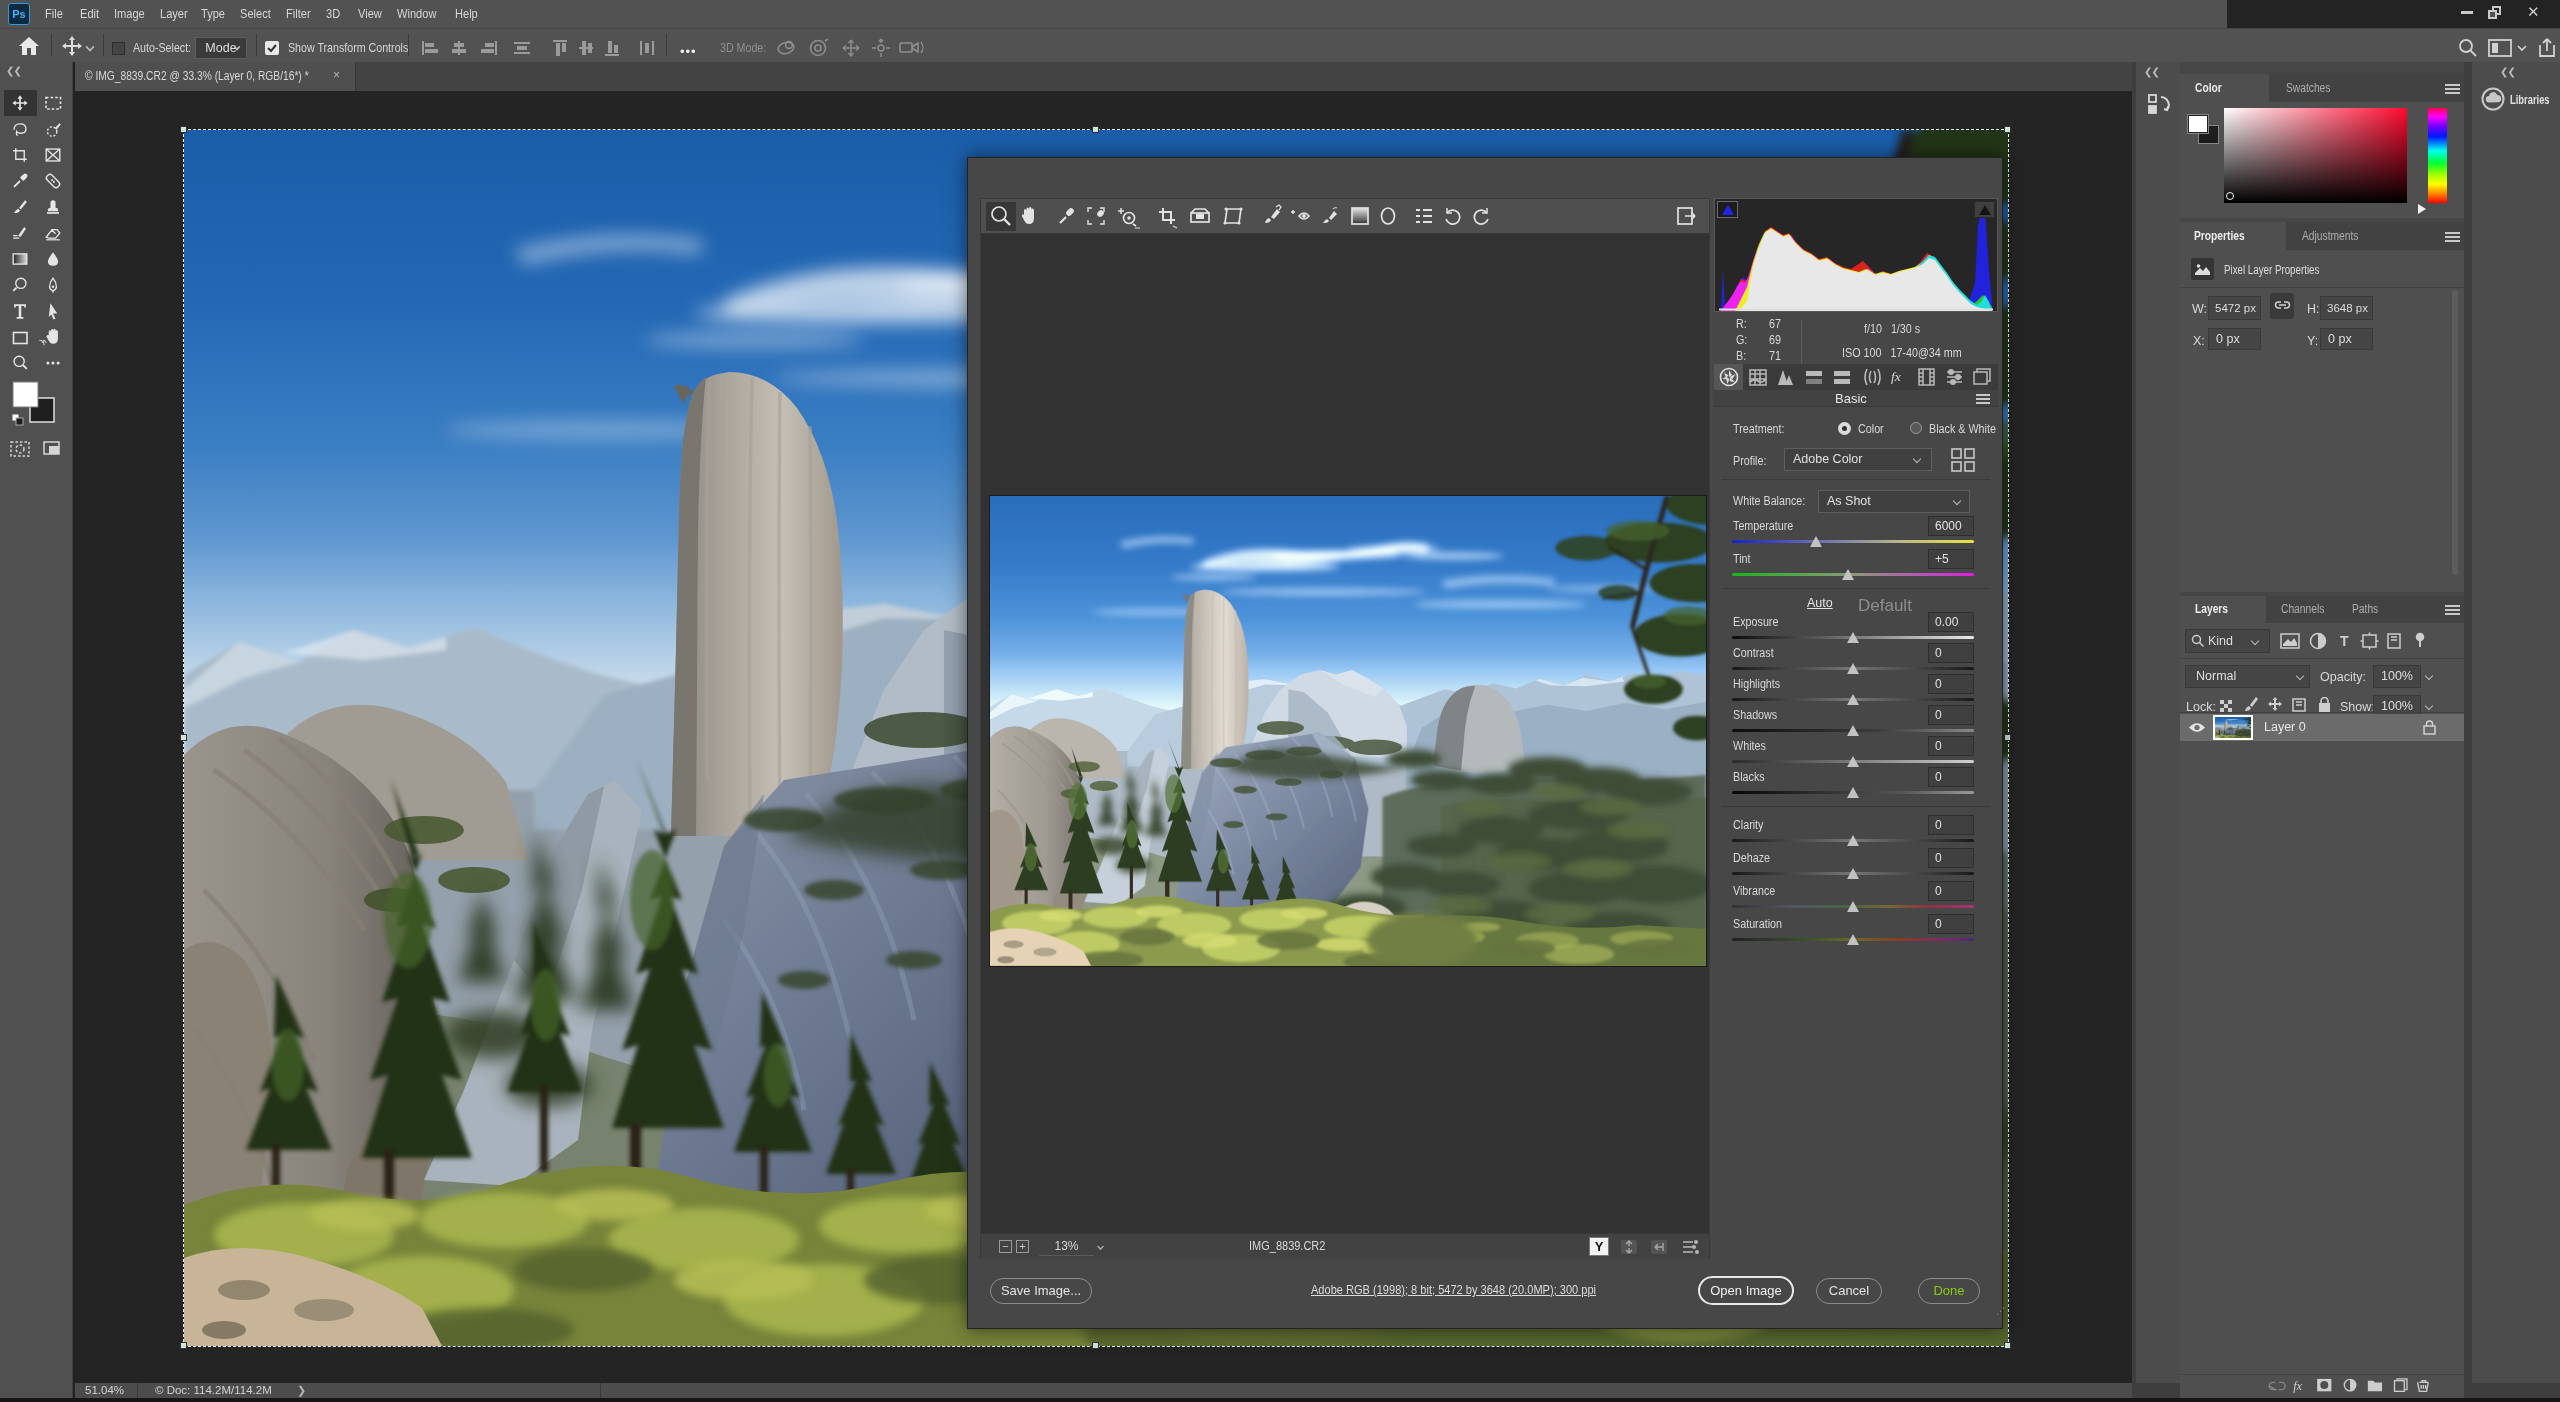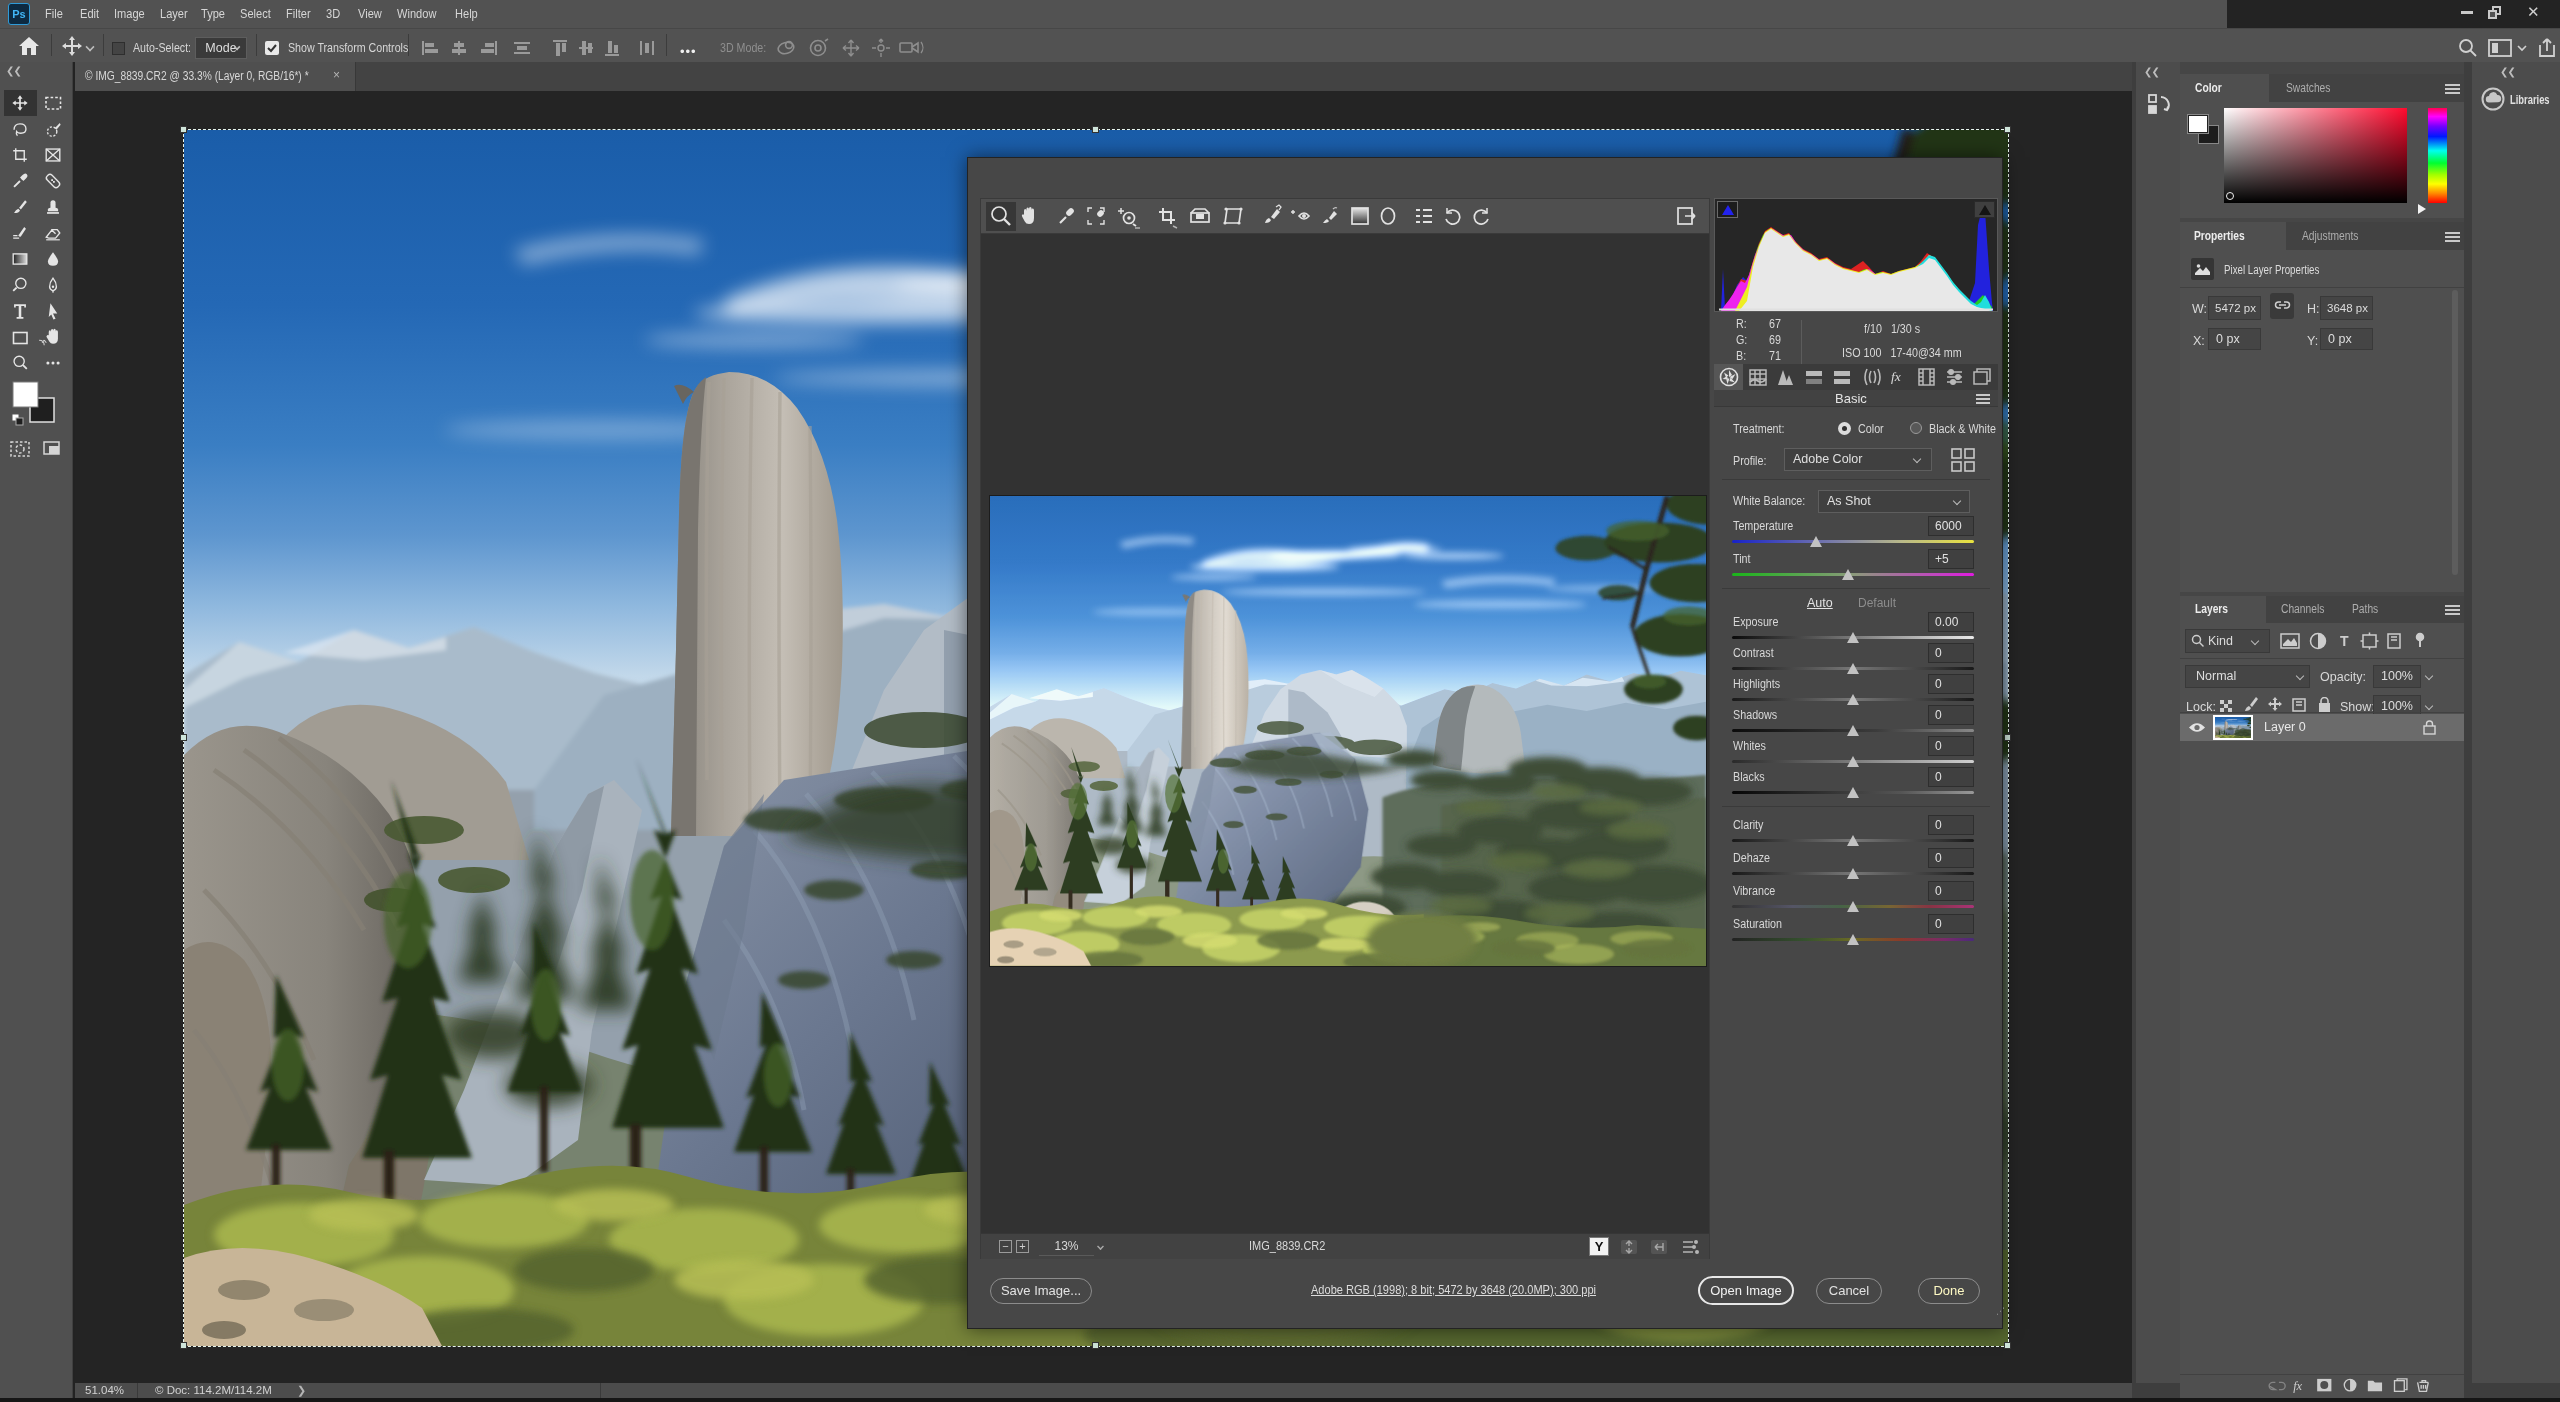--- a/index.html
+++ b/index.html
@@ -712,21 +712,21 @@
     <div class="a lbl" style="left:19px;top:321px">Temperature</div>
     <div class="a val" style="left:214px;top:318px">6000</div>
     <div class="a track" style="top:342px;background:linear-gradient(to right,#1722c8,#6a6db0 35%,#b9b98a 70%,#e8e23e)"></div>
     <div class="a thumb" style="left:96px;top:338px"></div>
     <div class="a lbl" style="left:19px;top:354px">Tint</div>
     <div class="a val" style="left:214px;top:351px">+5</div>
     <div class="a track" style="top:375px;background:linear-gradient(to right,#1ab51a,#8a9a7a 50%,#c245c2 85%,#e01ae0)"></div>
     <div class="a thumb" style="left:128px;top:371px"></div>
     <div class="a" style="left:8px;top:390px;width:268px;height:1px;background:#3a3a3a"></div>
     <div class="a" style="left:93px;top:398px;color:#e2e2e2;font-size:12.5px;text-decoration:underline">Auto</div>
-    <div class="a" style="left:144px;top:398px;color:#8d8d8d;font-size:12px">Default</div>
+    <div class="a" style="left:144px;top:398px;color:#8d8d8d;font-size:17px">Default</div>
     <div class="a lbl" style="left:19px;top:417px">Exposure</div>
     <div class="a val" style="left:214px;top:414px">0.00</div>
     <div class="a track" style="top:438px;background:linear-gradient(to right,#0a0a0a,#e8e8e8)"></div>
     <div class="a thumb" style="left:133px;top:434px"></div>
     <div class="a lbl" style="left:19px;top:448px">Contrast</div>
     <div class="a val" style="left:214px;top:445px">0</div>
     <div class="a track" style="top:469px;background:linear-gradient(to right,#191919,#777 50%,#191919)"></div>
     <div class="a thumb" style="left:133px;top:465px"></div>
     <div class="a lbl" style="left:19px;top:479px">Highlights</div>
     <div class="a val" style="left:214px;top:476px">0</div>
@@ -761,21 +761,21 @@
     <div class="a val" style="left:214px;top:716px">0</div>
     <div class="a track" style="top:740px;background:linear-gradient(to right,#222,#35522e 30%,#6a6a25 50%,#8a3a2a 70%,#7a2a6a 88%,#4a2a7a)"></div>
     <div class="a thumb" style="left:133px;top:736px"></div>
   </div>
 
   <div class="a" style="left:12px;top:1108px;width:1012px;height:56px">
     <div class="a" style="left:10px;top:12px;width:102px;height:26px;border:1px solid #8c8c8c;border-radius:13px;color:#e2e2e2;font-size:13px;text-align:center;line-height:24px">Save Image...</div>
     <div class="a" style="left:331px;top:16px;color:#dcdcdc;font-size:13px;text-decoration:underline;transform:scaleX(.85);transform-origin:0 50%">Adobe RGB (1998); 8 bit; 5472 by 3648 (20.0MP); 300 ppi</div>
     <div class="a" style="left:718px;top:10px;width:96px;height:29px;border:2px solid #e8e8e8;border-radius:15px;color:#f0f0f0;font-size:13px;text-align:center;line-height:25px">Open Image</div>
     <div class="a" style="left:836px;top:12px;width:66px;height:26px;border:1px solid #8c8c8c;border-radius:13px;color:#e2e2e2;font-size:13px;text-align:center;line-height:24px">Cancel</div>
-    <div class="a" style="left:938px;top:12px;width:62px;height:26px;border:1px solid #8c8c8c;border-radius:13px;color:#fef9c3;font-size:13px;text-align:center;line-height:24px">Done</div>
+    <div class="a" style="left:938px;top:12px;width:62px;height:26px;border:1px solid #8c8c8c;border-radius:13px;color:#84cc16;font-size:13px;text-align:center;line-height:24px">Done</div>
     <div class="a" style="left:1016px;top:40px;color:#9a9a9a;font-size:9px">⋰</div>
   </div>
 </div>
 
 <svg width="0" height="0" style="position:absolute">
 <defs>
 <symbol id="scene" viewBox="0 0 1824 1216">
 <defs>
 <linearGradient id="skyg" x1="0" y1="0" x2="0" y2="1">
 <stop offset="0" stop-color="#1a5da9"></stop>

